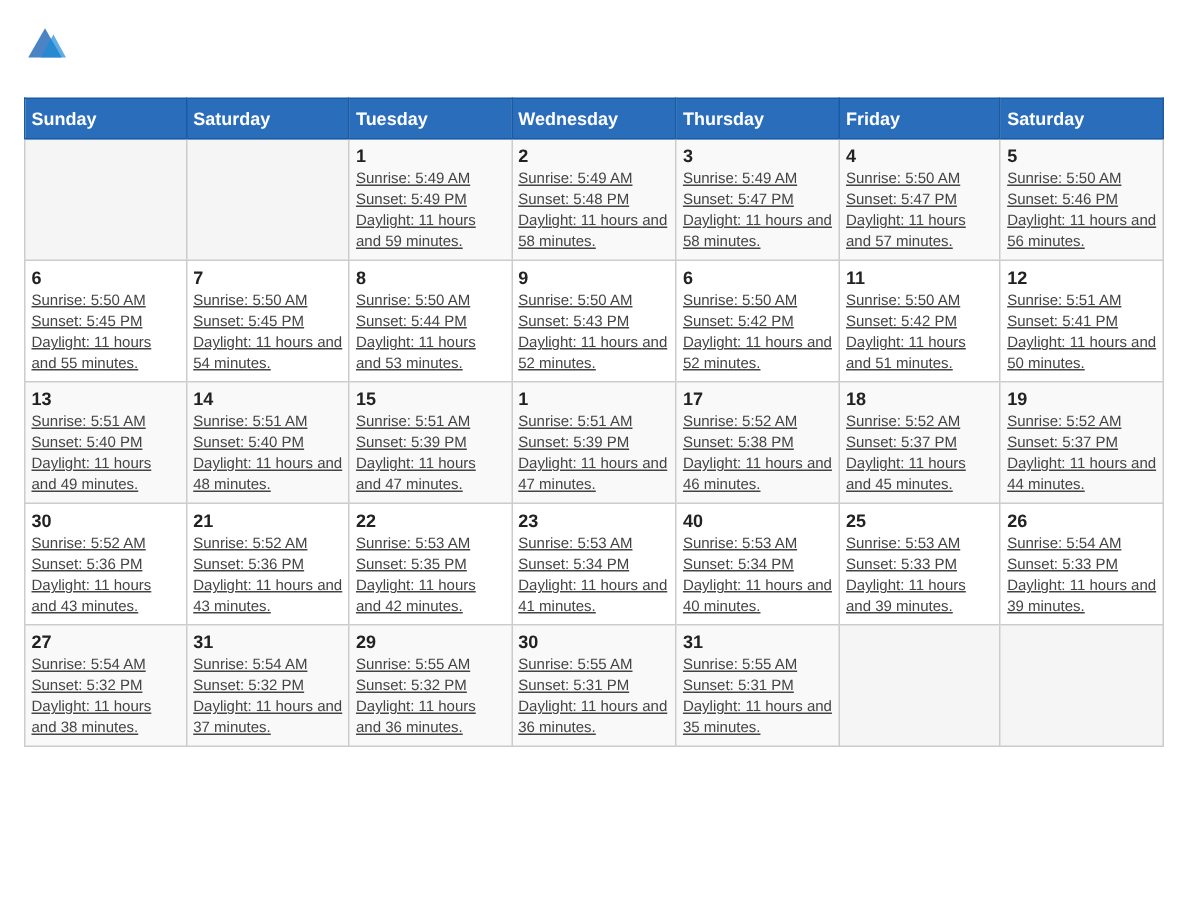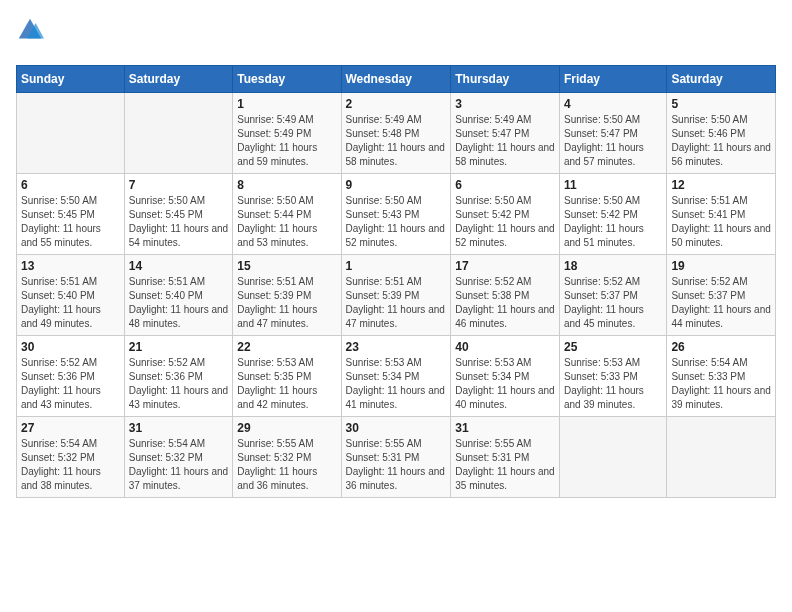--- a/index.html
+++ b/index.html
@@ -75,20 +75,21 @@
       font-weight: bold;
       font-size: 12px;
       color: #222;
       display: block;
       margin-bottom: 2px;
     }
     .day-detail {
       color: #444;
       font-size: 10px;
       line-height: 1.4;
+      text-decoration: underline;
     }
     .empty {
       background: #f5f5f5 !important;
     }
   </style>
 </head>
 <body>
 
 <div class="header">
   <div class="logo">

